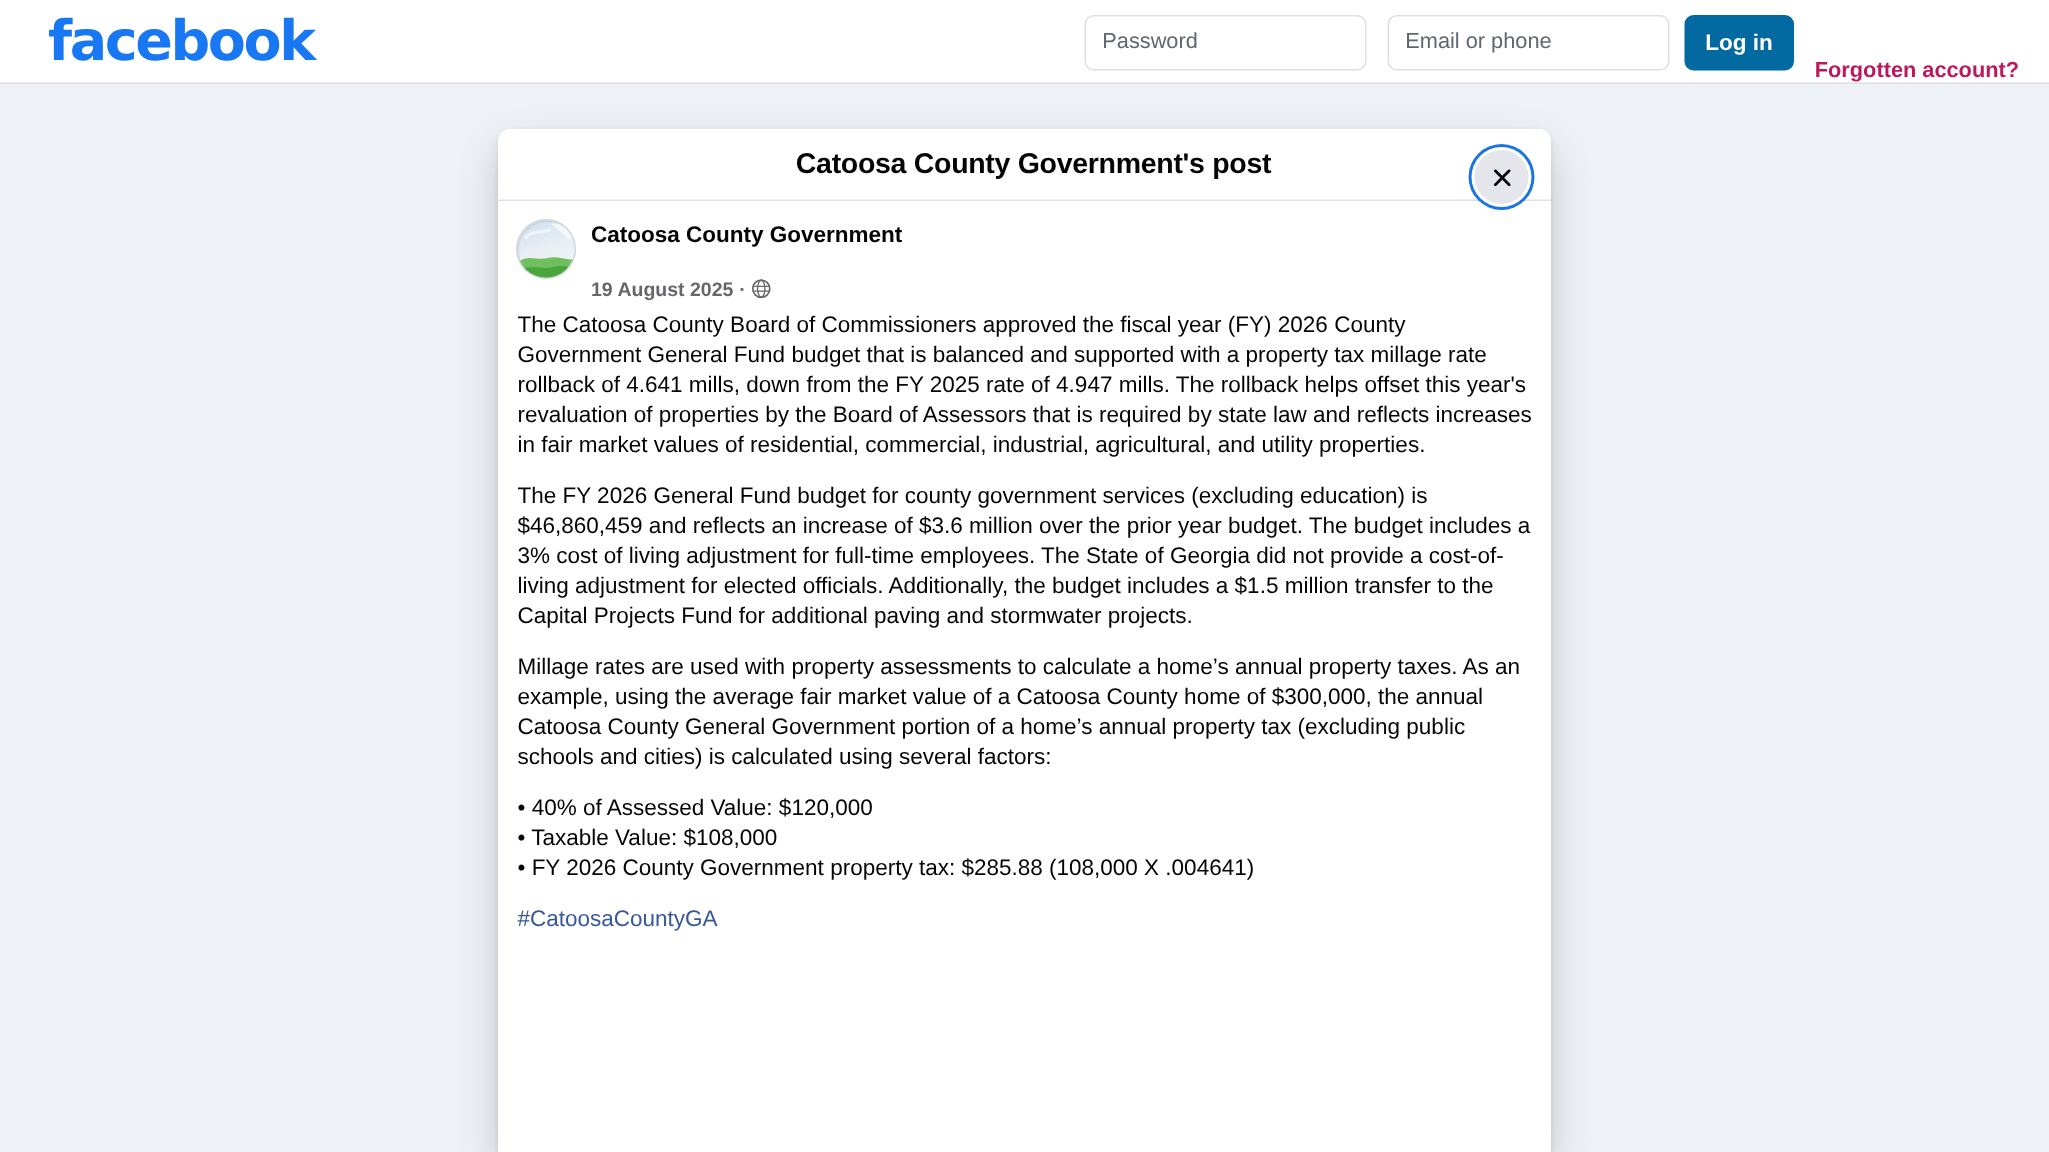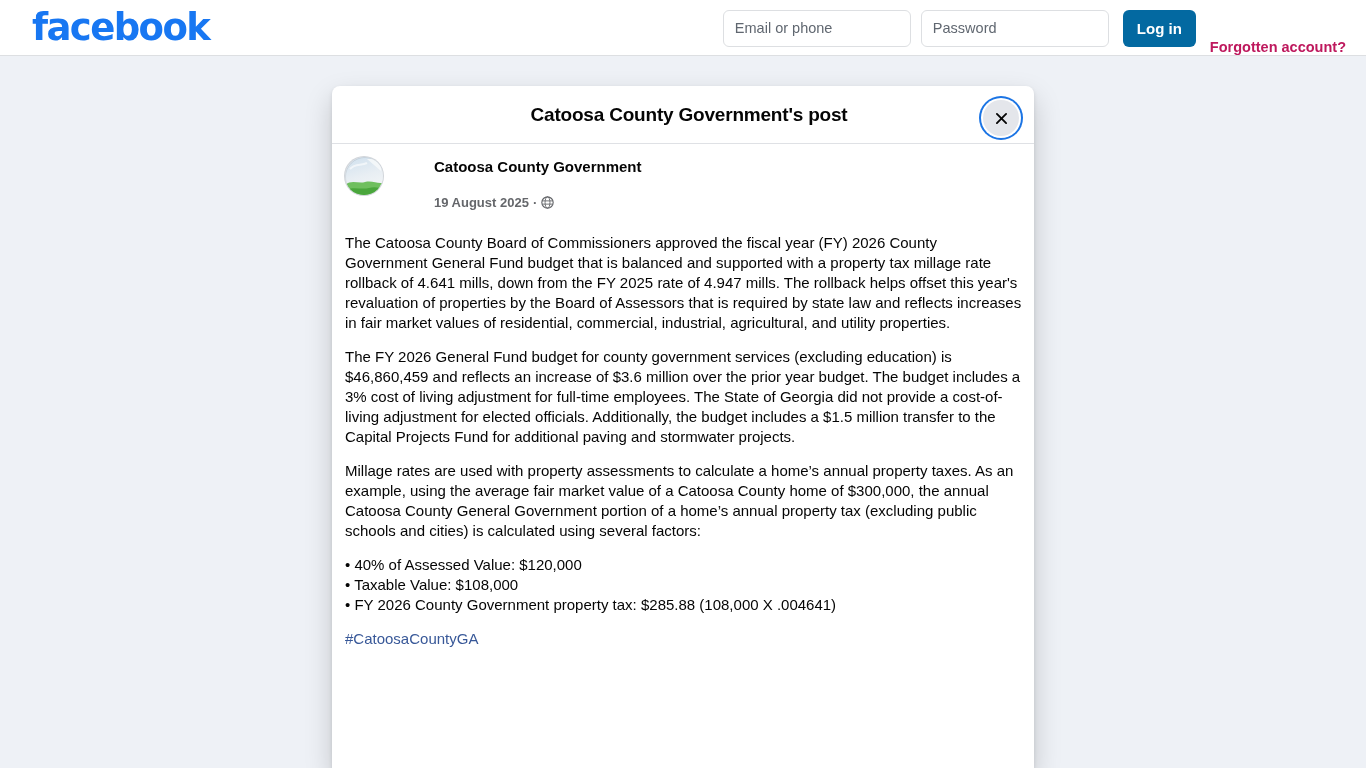--- a/index.html
+++ b/index.html
@@ -86,21 +86,21 @@
     left: 332px; top: 86px;
     width: 702px;
     height: 682px;
     background: #ffffff;
     border-radius: 8px 8px 0 0;
     box-shadow: 0 12px 28px rgba(0,0,0,0.18), 0 2px 4px rgba(0,0,0,0.10);
     overflow: hidden;
   }
   .dialog-header {
     position: relative;
-    height: 58px;
+    height: 48px;
     border-bottom: 1px solid #dfe1e5;
     display: flex;
     align-items: center;
     justify-content: center;
     padding-left: 12px;
   }
   .dialog-title {
     font-size: 19px;
     font-weight: bold;
     color: #050505;
@@ -125,21 +125,20 @@
   
   .post-card {
     background: #fff;
     padding: 12px 12px 0 12px;
     height: 558px;
   }
   .author-row {
     display: flex;
     align-items: flex-start;
     padding: 0 0 6px 0;
-    gap: 40px;
   }
   .avatar {
     width: 40px; height: 40px;
     border-radius: 50%;
     overflow: hidden;
     flex: 0 0 40px;
     margin-right: 10px;
     background: #dfe3e8;
     border: 1px solid rgba(0,0,0,0.06);
     position: relative;
@@ -164,21 +163,20 @@
     margin-top: 18px;
   }
   .post-sub .dot { color: #65676b; font-weight: bold; }
   .globe-icon { display: inline-flex; }
 
   .post-body {
     font-size: 15px;
     line-height: 20px;
     color: #050505;
     padding: 0 0 0 1px;
-    margin-top: 16px;
   }
   .post-body p {
     margin: 0 0 14px 0;
   }
   .post-body .bullets {
     margin: 0 0 14px 0;
   }
   .post-body .bullets div {
     line-height: 20px;
   }
@@ -194,22 +192,22 @@
     display: inline-block;
   }
 </style>
 </head>
 <body>
 
 <div class="topbar">
   <div class="brand">facebook</div>
 
   <div class="login-area">
+    <input class="login-input" id="password-field" type="password" placeholder="Password" style="">
     <input class="login-input" id="email-field" type="text" placeholder="Email or phone" style="">
-    <input class="login-input" id="password-field" type="password" placeholder="Password" style="">
     <button class="login-btn">Log in</button>
     <a class="forgot-link" href="#">Forgotten account?</a>
   </div>
 </div>
 
 <div class="dialog">
 
   <div class="dialog-header">
     <div class="dialog-title">Catoosa County Government's post</div>
     <button class="close-btn">

